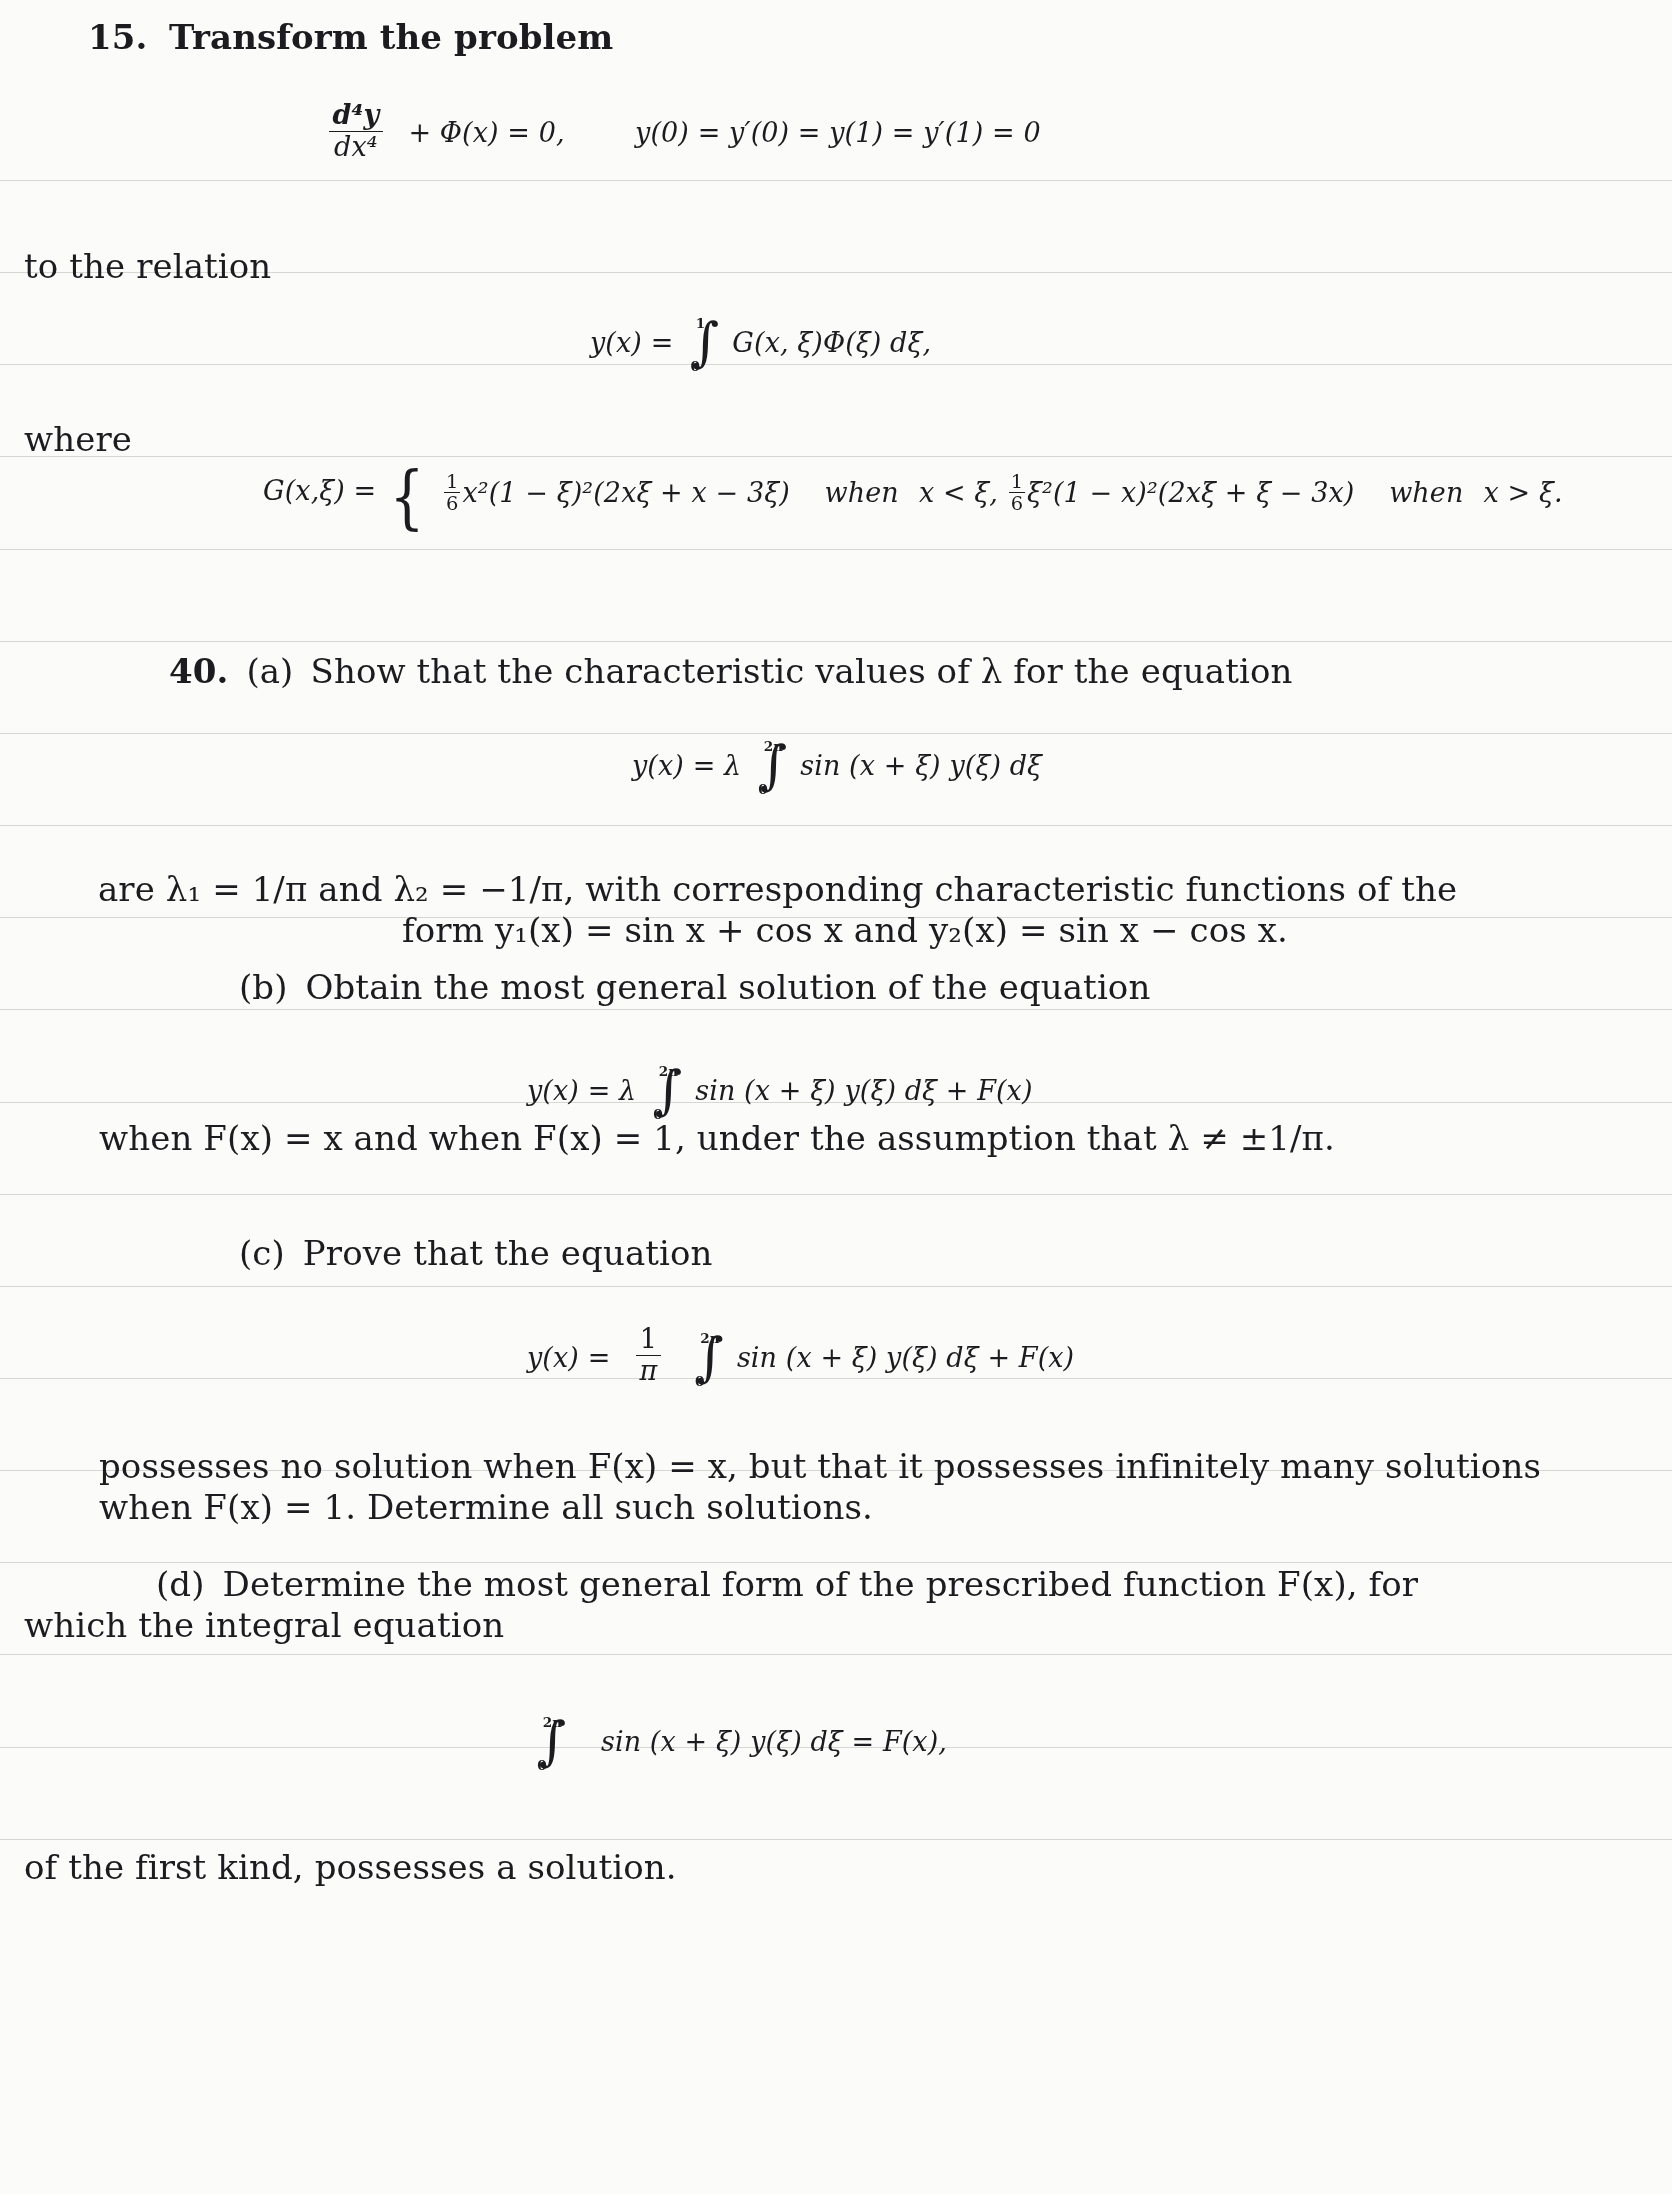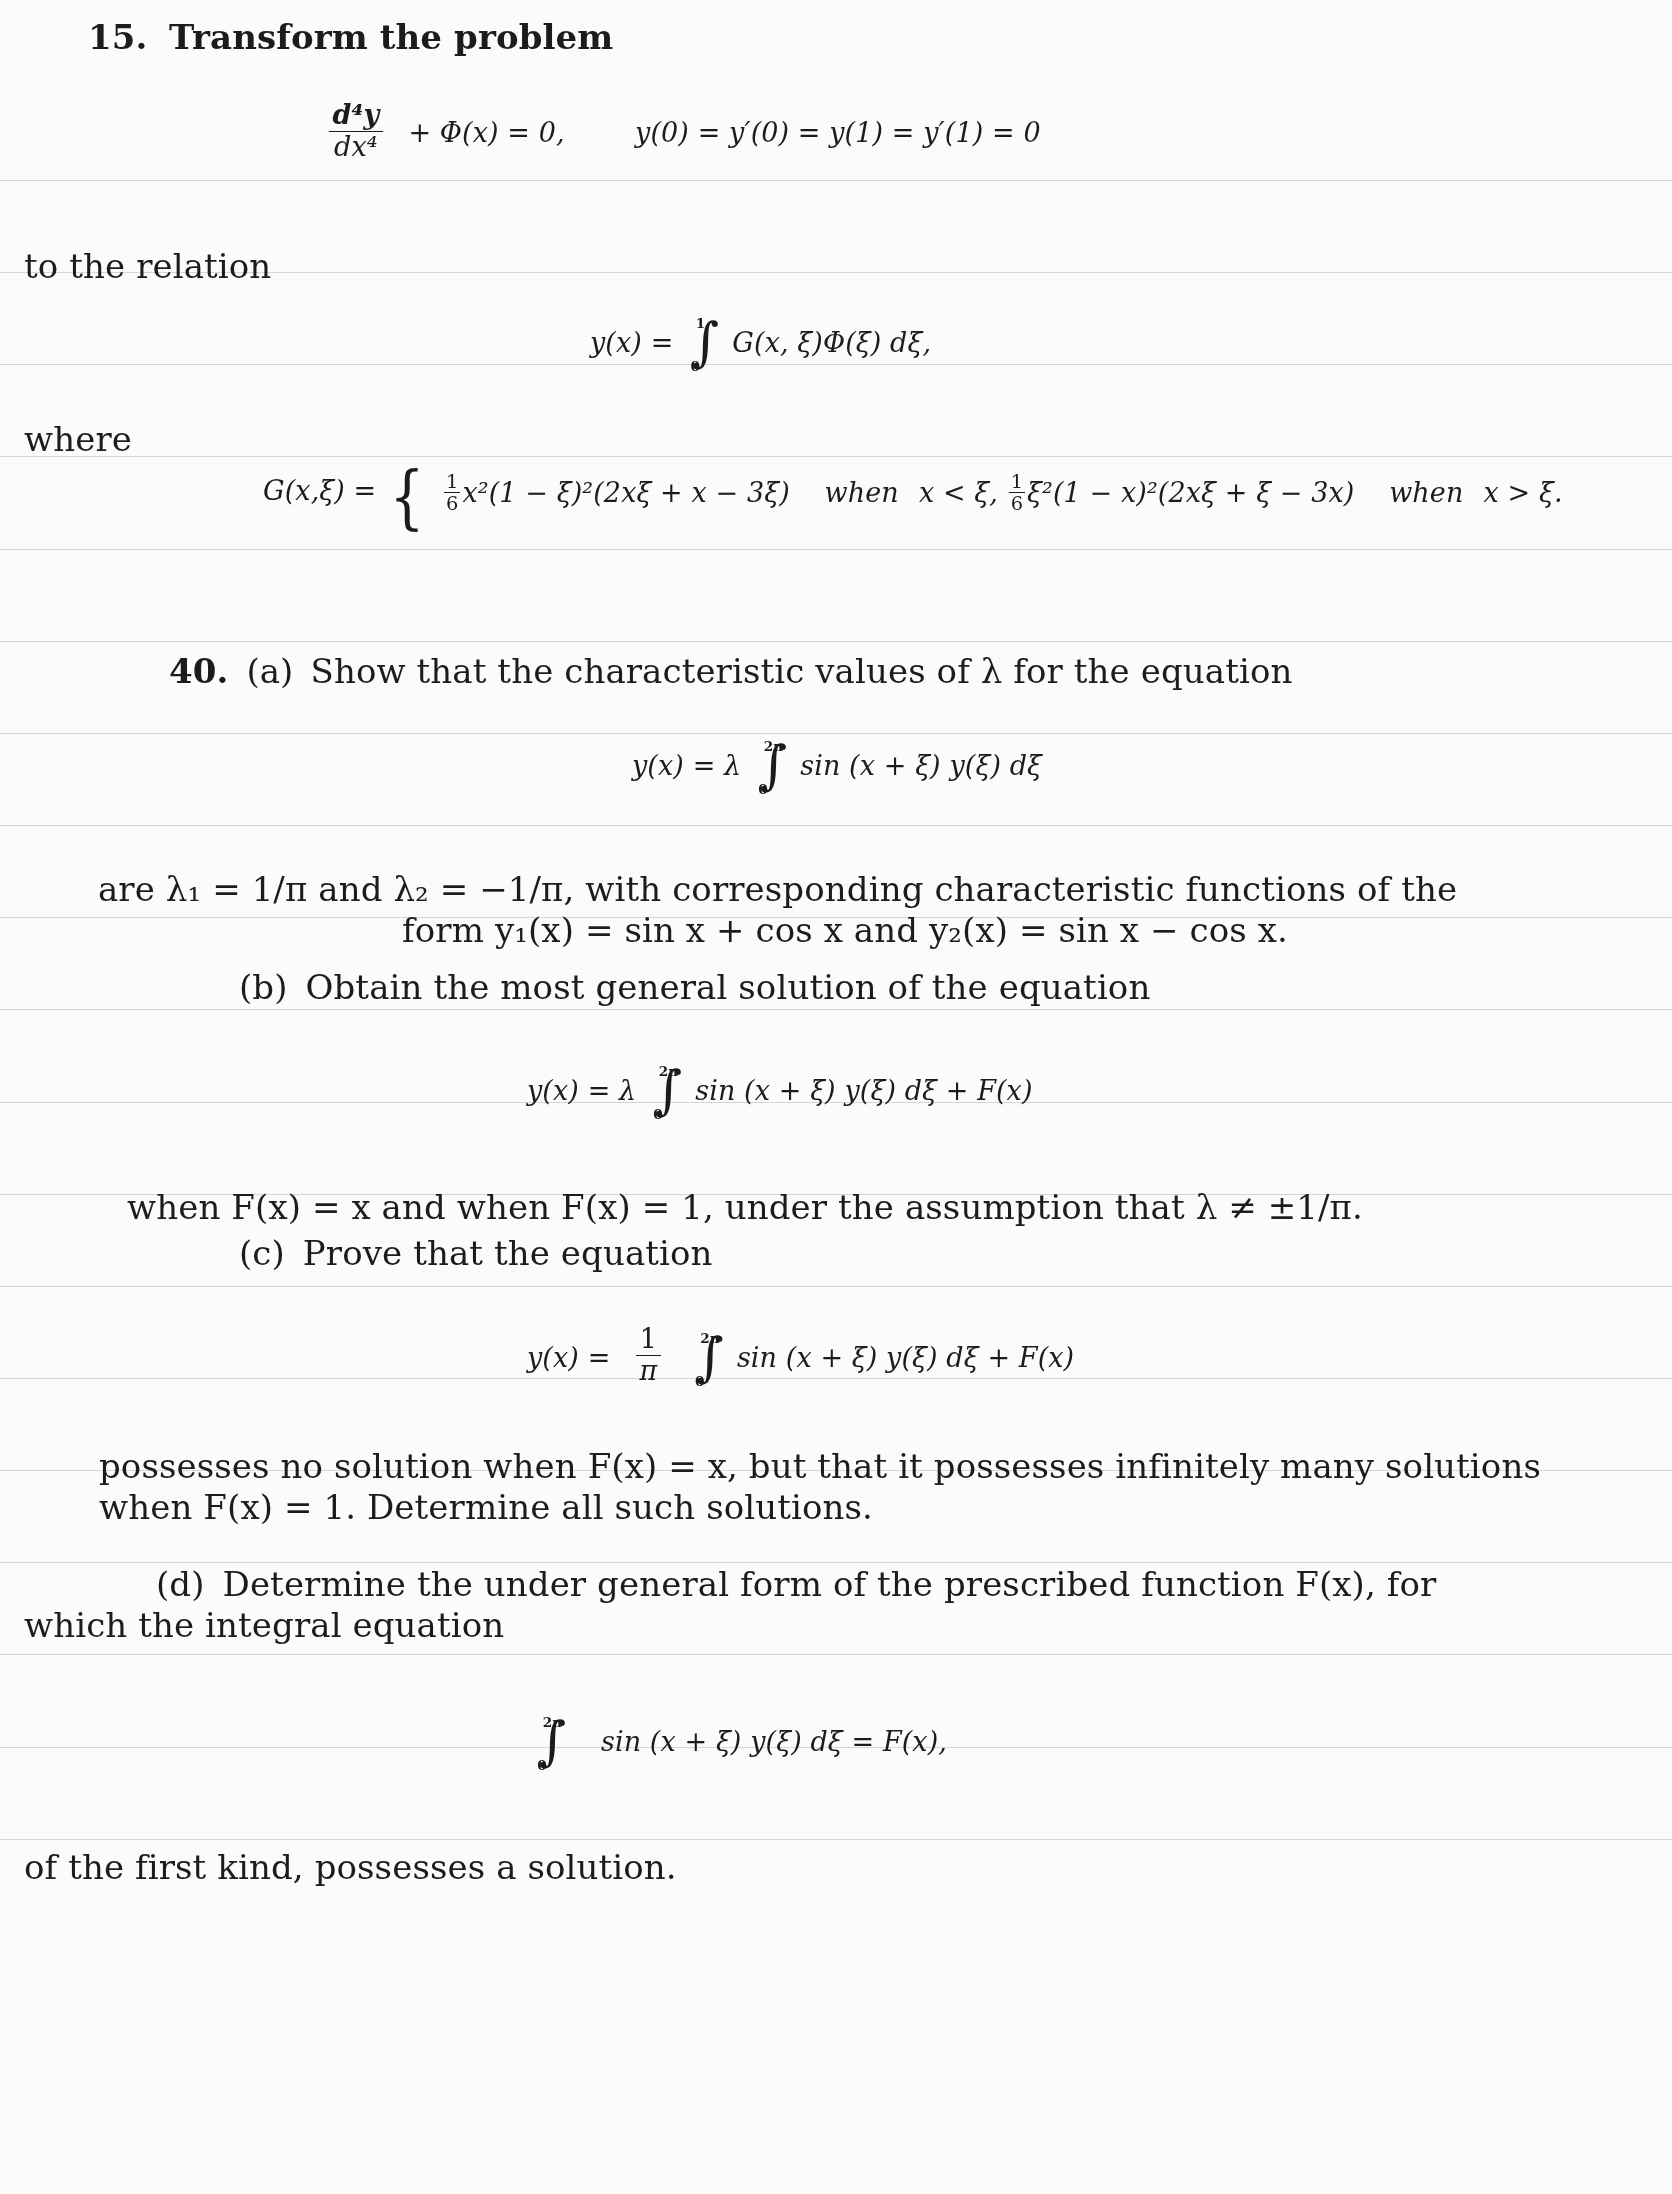--- a/index.html
+++ b/index.html
@@ -241,21 +241,21 @@
     <div class="blk mathline" style="left:527px; top:1071px;">
       <span class="ital">y(x) = λ</span>
       <span class="intg">
         <span class="up">2π</span>
         <span class="sym">∫</span>
         <span class="lo">0</span>
       </span>
       <span class="ital">sin (x + ξ) y(ξ) dξ + F(x)</span>
     </div>
 
-    <div class="blk" style="left:99px; top:1185px;margin-left:28px;">when F(x) = x and when F(x) = 1, under the assumption that λ ≠ ±1/π.</div>
+    <div class="blk" style="left:99px; top:1116px;">when F(x) = x and when F(x) = 1, under the assumption that λ ≠ ±1/π.</div>
 
     <div class="blk" style="left:239px; top:1231px;">
       <span>(c)</span>
       <span style="display:inline-block;width:7px"></span><span>Prove that the equation</span>
     </div>
 
     <div class="blk mathline" style="left:527px; top:1325px;">
       <span class="ital">y(x) =</span>
       <span class="frac" style="vertical-align:-0.50em">
         <span class="num">1</span>
@@ -267,21 +267,21 @@
         <span class="lo">0</span>
       </span>
       <span class="ital">sin (x + ξ) y(ξ) dξ + F(x)</span>
     </div>
 
     <div class="blk" style="left:99px; top:1444px;">possesses no solution when F(x) = x, but that it possesses infinitely many solutions</div>
     <div class="blk" style="left:99px; top:1485px;text-align:right;">when F(x) = 1. Determine all such solutions.</div>
 
     <div class="blk" style="left:156px; top:1562px;">
       <span>(d)</span>
-      <span style="display:inline-block;width:7px"></span><span>Determine the under general form of the prescribed function F(x), for</span>
+      <span style="display:inline-block;width:7px"></span><span>Determine the most general form of the prescribed function F(x), for</span>
     </div>
     <div class="blk" style="left:24px; top:1603px;">which the integral equation</div>
 
     <div class="blk mathline" style="left:529px; top:1722px;">
       <span class="intg">
         <span class="up">2π</span>
         <span class="sym">∫</span>
         <span class="lo">0</span>
       </span>
       <span style="display:inline-block;width:13px"></span>

